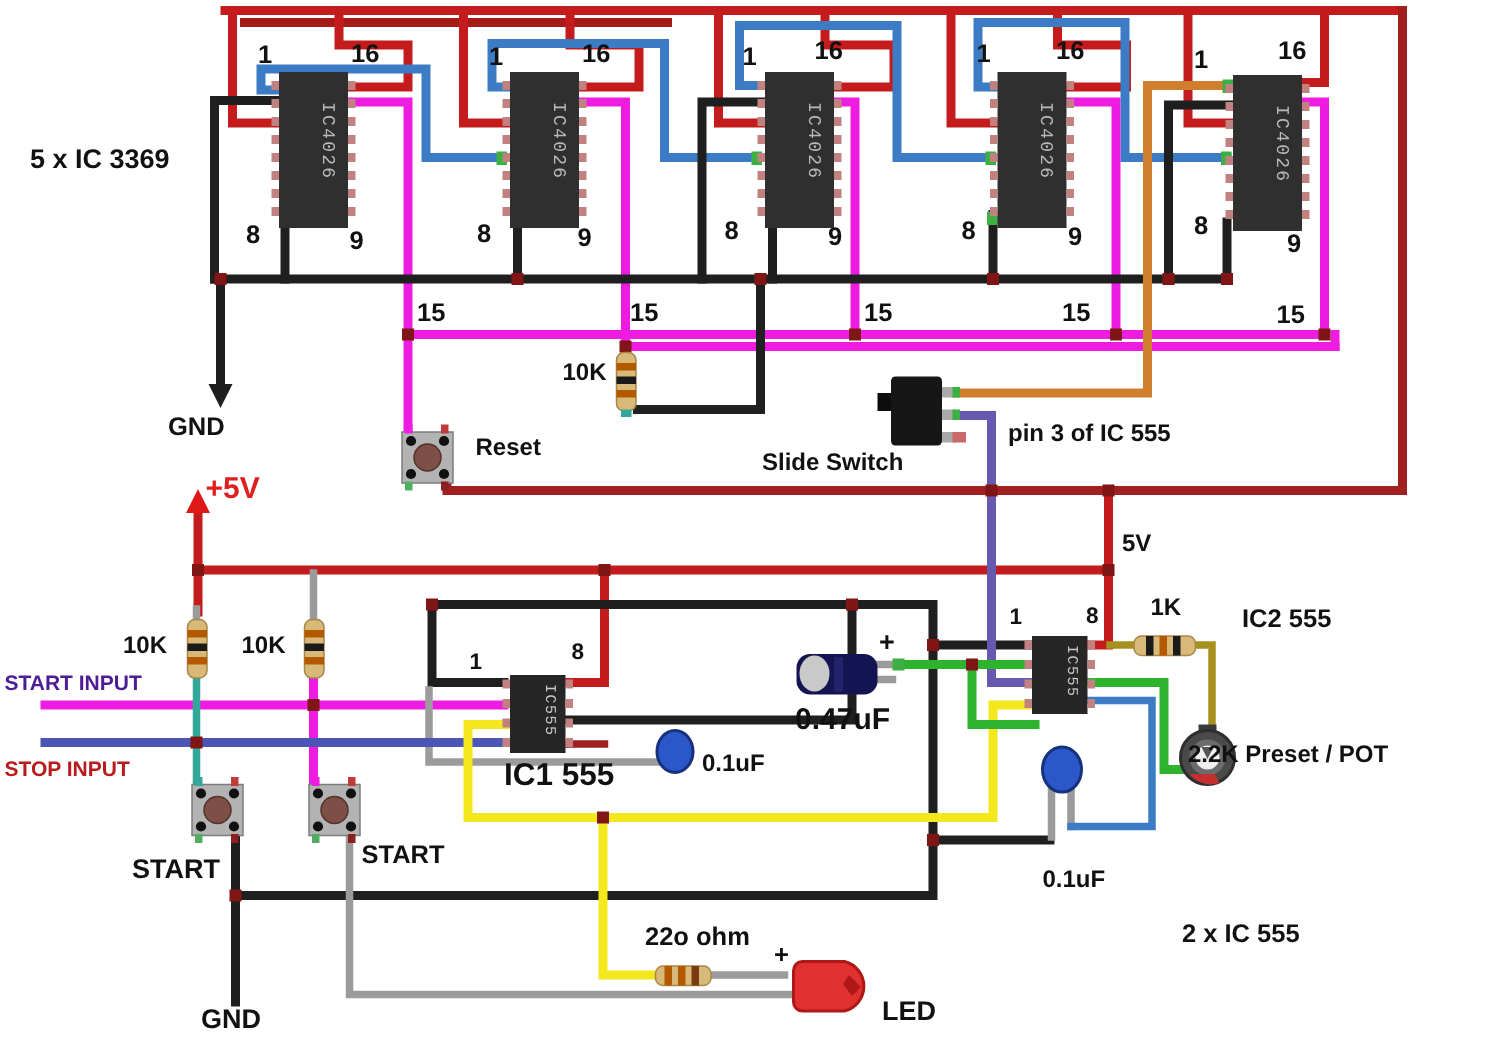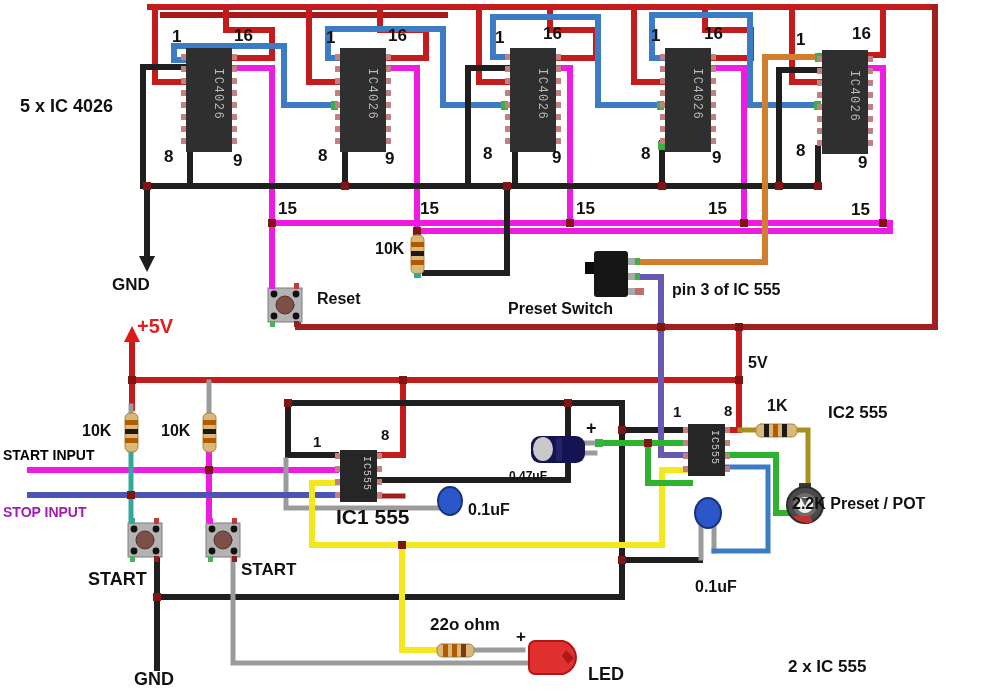--- a/index.html
+++ b/index.html
@@ -1,22 +1,22 @@
 <!DOCTYPE html>
 <html><head>
 <meta charset="utf-8">
 <style>
   html,body{margin:0;padding:0;background:#ffffff;}
   #stage{position:relative;width:992px;height:698px;background:#ffffff;overflow:hidden;
          font-family:"Liberation Sans",sans-serif;}
   #wires{position:absolute;left:0;top:0;}
   .lbl{position:absolute;font-weight:bold;color:#111;white-space:nowrap;line-height:1;}
   .red{color:#e02020;}
-  .mag{color:#000000;}
-  .ind{color:#a21caf;}
+  .mag{color:#4c1d95;}
+  .ind{color:#b91c1c;}
 </style>
 </head>
 <body>
 
 <div id="stage">
 
 <svg id="wires" width="992" height="698" viewBox="0 0 992 698">
   <g fill="none" stroke-linecap="square" stroke-linejoin="miter">
 
     <g stroke="#c41c1c" stroke-width="6">
@@ -413,51 +413,51 @@
 
     <g fill="#1f1f1f">
       <polygon points="139,256 155,256 147,272"></polygon>
     </g>
     <g fill="#e01818">
       <polygon points="124,342 140,342 132,326"></polygon>
     </g>
   </g>
 </svg>
 
-<div class="lbl" style="left:20px;top:97px;font-size:18px;">5 x IC 4026</div>
+<div class="lbl" style="left:20px;top:97px;font-size:18px;">5 x IC 3369</div>
 <div class="lbl" style="left:112px;top:276px;font-size:17px;">GND</div>
 <div class="lbl red" style="left:137px;top:316px;font-size:20px;">+5V</div>
 <div class="lbl" style="left:375px;top:241px;font-size:16px;">10K</div>
 <div class="lbl" style="left:317px;top:291px;font-size:16px;">Reset</div>
-<div class="lbl" style="left:508px;top:301px;font-size:16px;">Preset Switch</div>
+<div class="lbl" style="left:508px;top:301px;font-size:16px;">Slide Switch</div>
 <div class="lbl" style="left:672px;top:282px;font-size:16px;">pin 3 of IC 555</div>
 <div class="lbl" style="left:748px;top:355px;font-size:16px;">5V</div>
 <div class="lbl" style="left:82px;top:423px;font-size:16px;">10K</div>
 <div class="lbl" style="left:161px;top:423px;font-size:16px;">10K</div>
 <div class="lbl mag" style="left:3px;top:448px;font-size:14px;">START INPUT</div>
 <div class="lbl ind" style="left:3px;top:505px;font-size:14px;">STOP INPUT</div>
 <div class="lbl" style="left:313px;top:434px;font-size:15px;">1</div>
 <div class="lbl" style="left:381px;top:427px;font-size:15px;">8</div>
 <div class="lbl" style="left:336px;top:506px;font-size:21px;text-align:center;">IC1 555</div>
 <div class="lbl" style="left:468px;top:502px;font-size:16px;">0.1uF</div>
-<div class="lbl" style="left:509px;top:470px;font-size:12px;">0.47uF</div>
+<div class="lbl" style="left:530px;top:470px;font-size:20px;">0.47uF</div>
 <div class="lbl" style="left:586px;top:419px;font-size:18px;">+</div>
 <div class="lbl" style="left:673px;top:404px;font-size:15px;">1</div>
 <div class="lbl" style="left:724px;top:403px;font-size:15px;">8</div>
 <div class="lbl" style="left:767px;top:398px;font-size:16px;">1K</div>
 <div class="lbl" style="left:828px;top:404px;font-size:17px;">IC2 555</div>
 <div class="lbl" style="left:792px;top:496px;font-size:16px;">2.2K Preset / POT</div>
 <div class="lbl" style="left:695px;top:579px;font-size:16px;">0.1uF</div>
 <div class="lbl" style="left:88px;top:570px;font-size:18px;">START</div>
 <div class="lbl" style="left:241px;top:561px;font-size:17px;">START</div>
 <div class="lbl" style="left:134px;top:670px;font-size:18px;">GND</div>
 <div class="lbl" style="left:430px;top:616px;font-size:17px;text-align:right;">22o ohm</div>
 <div class="lbl" style="left:516px;top:628px;font-size:17px;">+</div>
 <div class="lbl" style="left:588px;top:665px;font-size:18px;">LED</div>
-<div class="lbl" style="left:788px;top:614px;font-size:17px;margin-top:44px;">2 x IC 555</div>
+<div class="lbl" style="left:788px;top:614px;font-size:17px;">2 x IC 555</div>
 
 <div class="lbl" style="left:172px;top:28px;font-size:17px;">1</div>
 <div class="lbl" style="left:234px;top:27px;font-size:17px;">16</div>
 <div class="lbl" style="left:164px;top:148px;font-size:17px;">8</div>
 <div class="lbl" style="left:233px;top:152px;font-size:17px;">9</div>
 <div class="lbl" style="left:278px;top:200px;font-size:17px;">15</div>
 
 <div class="lbl" style="left:326px;top:29px;font-size:17px;">1</div>
 <div class="lbl" style="left:388px;top:27px;font-size:17px;">16</div>
 <div class="lbl" style="left:318px;top:147px;font-size:17px;">8</div>

